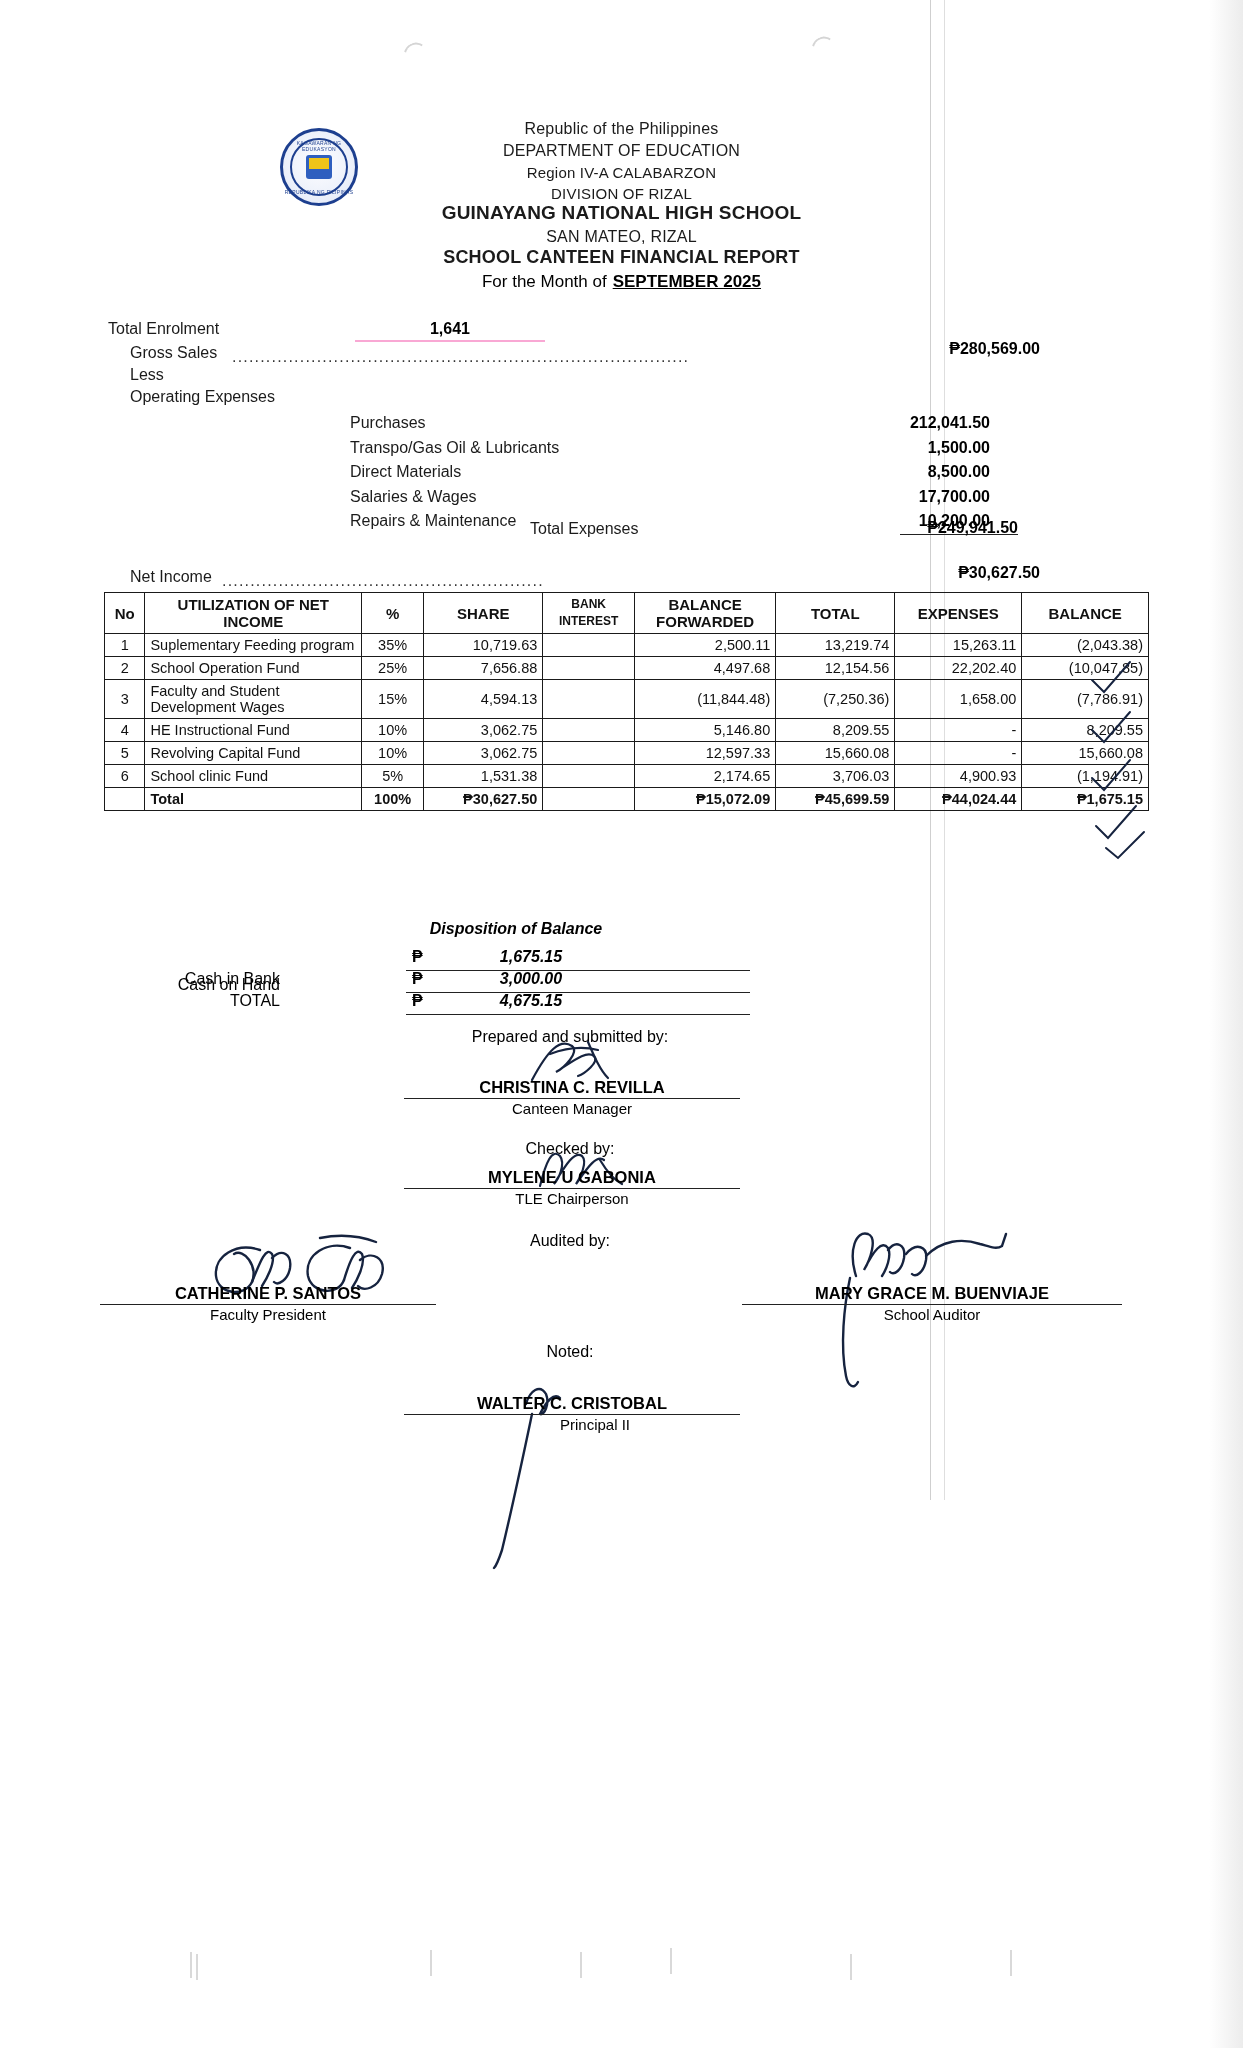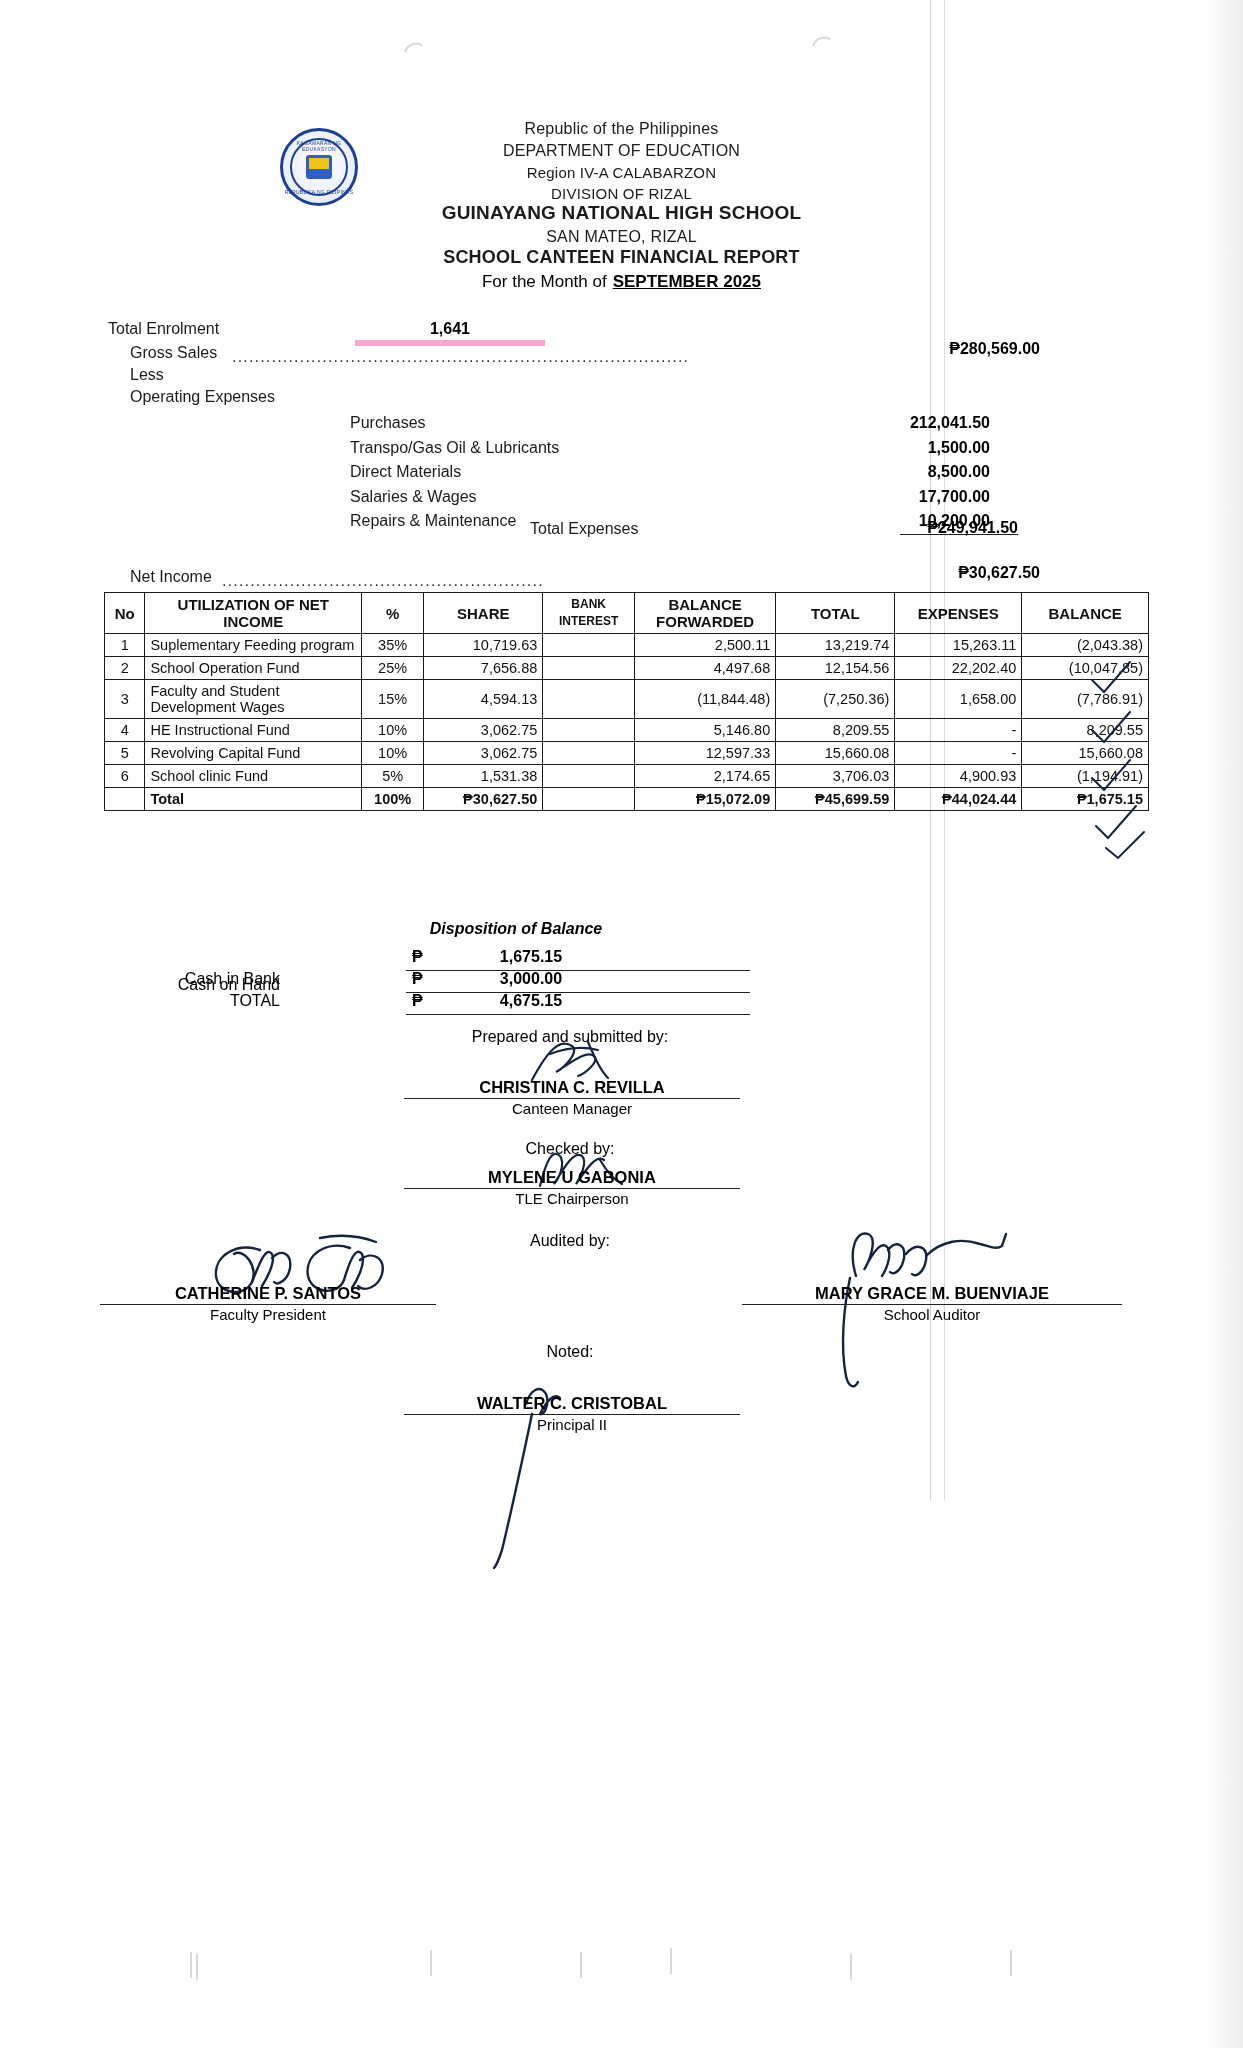--- a/index.html
+++ b/index.html
@@ -133,21 +133,21 @@
   .num { position: absolute; font-size: 16px; text-align: right; }
   .num.b { font-weight: bold; }
 
   .enrol-val {
     position: absolute;
     left: 355px; top: 320px;
     width: 190px;
     text-align: center;
     font-weight: bold;
     font-size: 16px;
-    border-bottom: 6px solid #f9a8d4;
+    border-bottom: 2px solid #f9a8d4;
     padding-bottom: 2px;
   }
   .dots {
     position: absolute;
     font-size: 16px;
     letter-spacing: 1.2px;
     color: #333;
     overflow: hidden;
     white-space: nowrap;
   }
@@ -200,20 +200,21 @@
     font-style: italic;
     font-size: 16px;
   }
   .disp-lbl { position: absolute; text-align: right; width: 160px; font-size: 16px; }
   .disp-peso { position: absolute; font-weight: bold; font-size: 16px; }
   .disp-val {
     position: absolute;
     width: 190px;
     text-align: center;
     font-weight: bold;
+    font-style: italic;
     font-size: 16px;
   }
 
   
   .sig-cap {
     position: absolute;
     text-align: center;
     font-size: 16px;
   }
   .sig-name {
@@ -482,21 +483,21 @@
   <div class="sig-cap" style="left:410px; top:1343px; width:320px;">Noted:</div>
   <div class="ink" style="left:490px; top:1370px;">
     <svg width="140" height="200" viewBox="0 0 140 200">
       <g stroke="#16233f" stroke-width="2.4" fill="none" stroke-linecap="round">
         <path d="M36 34 C 40 20, 50 14, 56 24 C 60 34, 54 46, 50 44 C 56 32, 64 22, 70 28"></path>
         <path d="M42 44 C 34 82, 24 130, 12 180 C 8 192, 6 196, 4 198"></path>
       </g>
     </svg>
   </div>
   <div class="sig-name" style="left:404px; top:1394px; width:336px;">WALTER C. CRISTOBAL</div>
-  <div class="sig-role" style="left:404px; top:1416px; width:336px;">Principal II</div>
+  <div class="sig-role" style="left:427px; top:1416px; width:336px;">Principal II</div>
 
   <div class="bottom-marks">
     <i style="left:40px; top:4px;"></i>
     <i style="left:46px; top:6px;"></i>
     <i style="left:280px; top:2px;"></i>
     <i style="left:430px; top:4px;"></i>
     <i style="left:520px; top:0px;"></i>
     <i style="left:700px; top:6px;"></i>
     <i style="left:860px; top:2px;"></i>
   </div>

